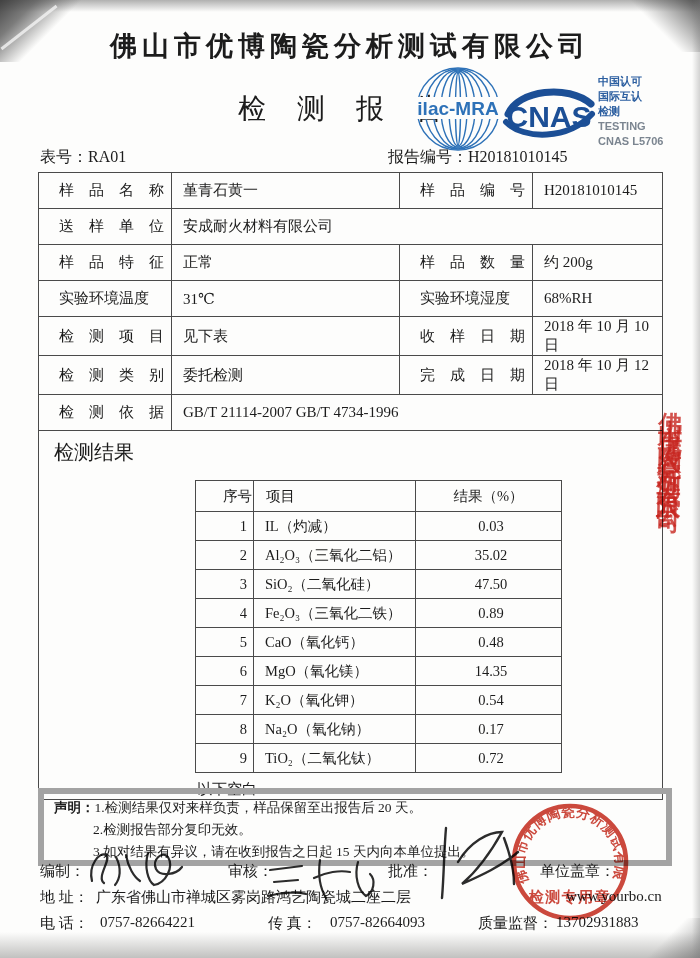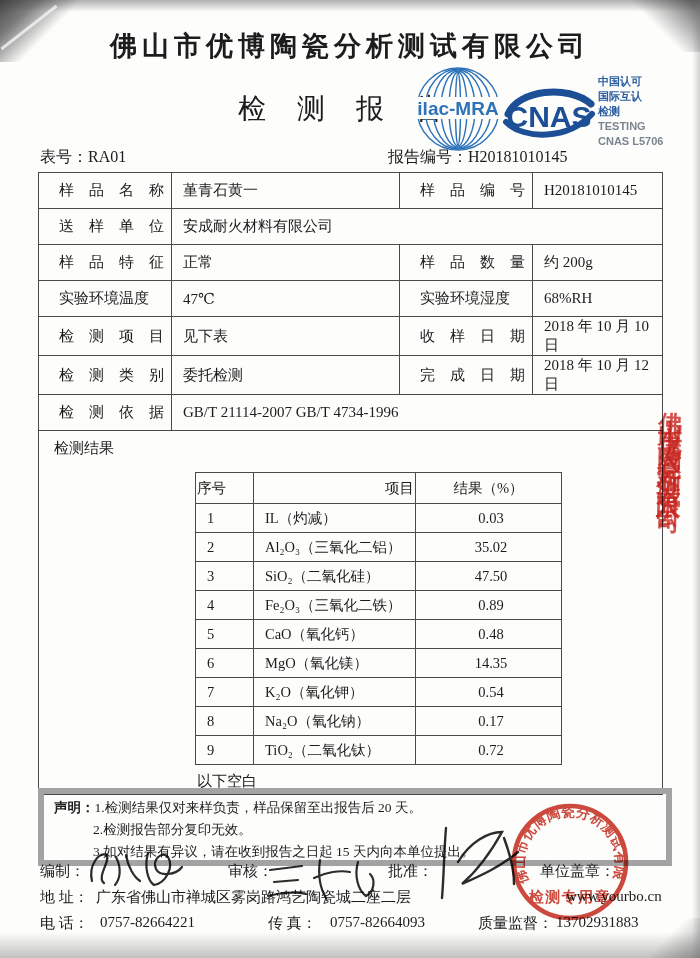--- a/index.html
+++ b/index.html
@@ -35,27 +35,27 @@
   .form-line{position:absolute;top:147px;left:0;width:700px;font-size:16px;}
   .form-no{position:absolute;left:40px;}
   .report-no{position:absolute;left:388px;}
   
   table{border-collapse:collapse;table-layout:fixed;}
   .info-table{position:absolute;left:38px;top:172px;width:624px;}
   .info-table td{border:1px solid #4a4a4a;font-size:15px;padding:0 6px 0 11px;vertical-align:middle;}
   .info-table tr{height:36px;}
   .info-table td.lbl{padding-left:20px;}
   .big-cell{vertical-align:top !important;height:363px;}
-  .result-label{margin:8px 0 0 4px;font-size:15px;}
+  .result-label{margin:8px 0 0 4px;font-size:20px;}
   
   .results-table{margin:14px 0 0 145px;width:346px;}
   .results-table td,.results-table th{border:1px solid #4a4a4a;font-size:14.5px;font-weight:normal;}
   .results-table tr{height:29px;}
   .results-table tr.hd{height:31px;}
-  .col-seq{width:55px;text-align:left;}
+  .col-seq{width:55px;text-align:right;}
   .col-item{width:148px;text-align:left;padding-left:12px;}
   .col-res{width:143px;text-align:center;font-family:Liberation Serif, serif;}
   .blank-note{margin:7px 0 0 147px;font-size:15px;}
   
   .statement{position:absolute;left:38px;top:788px;width:622px;height:66px;border:6px solid #a3a3a3;font-size:13.5px;}
   .statement .row1{margin:5px 0 0 10px;}
   .statement .lab{font-weight:bold;}
   .statement .ln{margin:4px 0 0 49px;}
   
   .fline{position:absolute;font-size:15px;white-space:nowrap;}
@@ -134,21 +134,21 @@
       <td colspan="3">安成耐火材料有限公司</td>
     </tr>
     <tr>
       <td class="lbl">样　品　特　征</td>
       <td>正常</td>
       <td class="lbl">样　品　数　量</td>
       <td>约 200g</td>
     </tr>
     <tr>
       <td class="lbl">实验环境温度</td>
-      <td>47℃</td>
+      <td>31℃</td>
       <td class="lbl">实验环境湿度</td>
       <td>68%RH</td>
     </tr>
     <tr>
       <td class="lbl">检　测　项　目</td>
       <td>见下表</td>
       <td class="lbl">收　样　日　期</td>
       <td>2018 年 10 月 10 日</td>
     </tr>
     <tr>
@@ -162,21 +162,21 @@
       <td colspan="3">GB/T 21114-2007 GB/T 4734-1996</td>
     </tr>
     <tr>
       <td colspan="4" class="big-cell">
         <div class="result-label">检测结果</div>
 
         <table class="results-table">
           <tbody>
                 <tr class="hd">
             <th class="col-seq">序号</th>
-            <th class="col-item" style="text-align:right">项目</th>
+            <th class="col-item" style="text-align:left">项目</th>
             <th class="col-res">结果（%）</th>
           </tr>
           <tr>
             <td class="col-seq">1</td>
             <td class="col-item">IL（灼减）</td>
             <td class="col-res">0.03</td>
           </tr>
           <tr>
             <td class="col-seq">2</td>
             <td class="col-item">Al₂O₃（三氧化二铝）</td>

